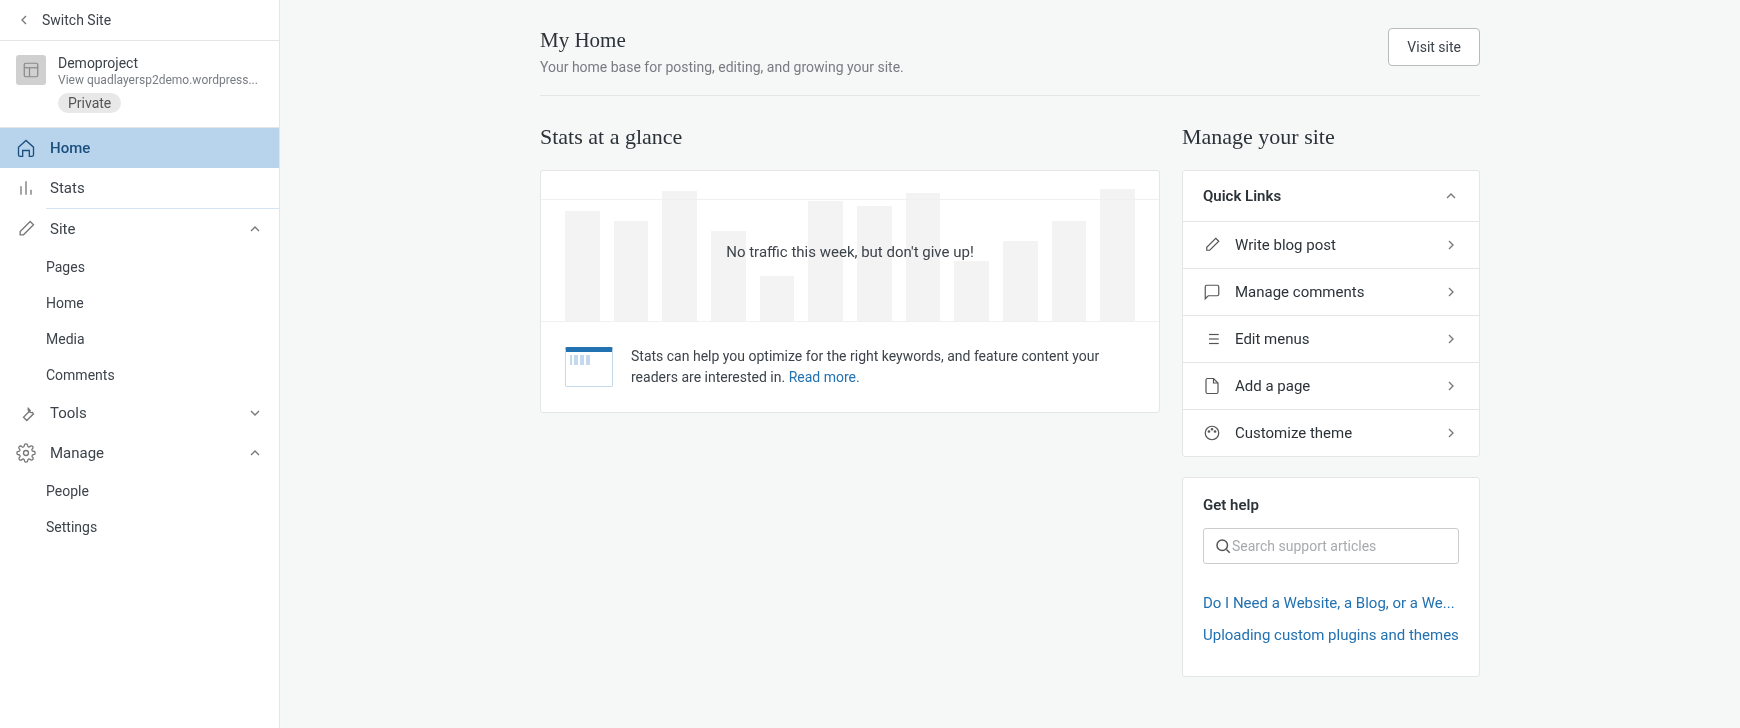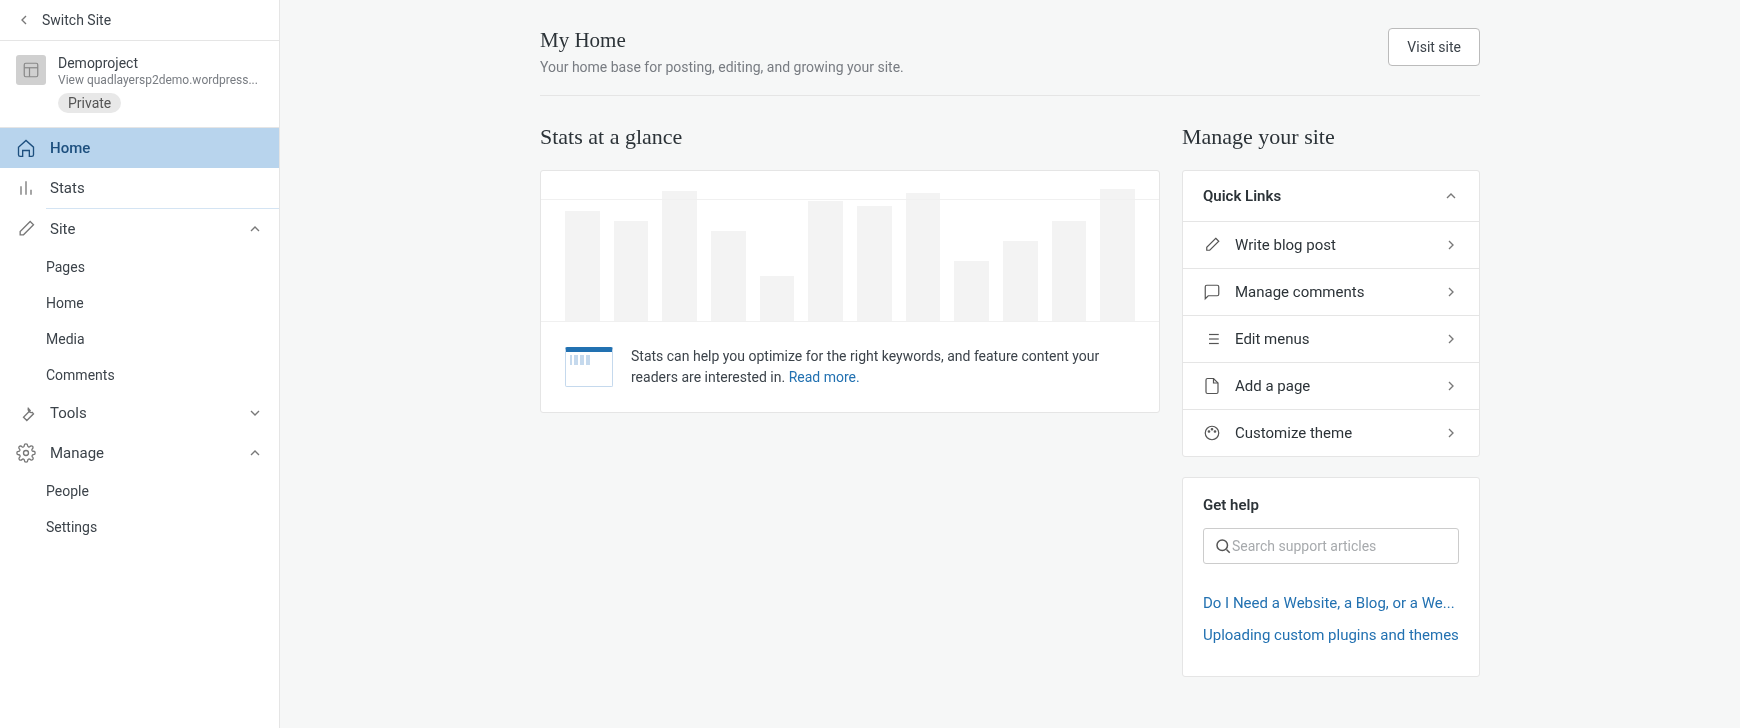--- a/index.html
+++ b/index.html
@@ -161,20 +161,21 @@
             <div class="bar" style="height:130px"></div>
             <div class="bar" style="height:90px"></div>
             <div class="bar" style="height:45px"></div>
             <div class="bar" style="height:120px"></div>
             <div class="bar" style="height:115px"></div>
             <div class="bar" style="height:128px"></div>
             <div class="bar" style="height:60px"></div>
             <div class="bar" style="height:80px"></div>
             <div class="bar" style="height:100px"></div>
             <div class="bar" style="height:132px"></div>
+            <div class="no-traffic">No traffic this week, but don't give up!</div>
           </div>
           <div class="stats-tip">
             <div class="stats-tip-img"></div>
             <div class="stats-tip-text">
               <span>Stats can help you optimize for the right keywords, and feature content your readers are interested in. </span><a>Read more.</a>
             </div>
           </div>
         </div>
       </div>
 

